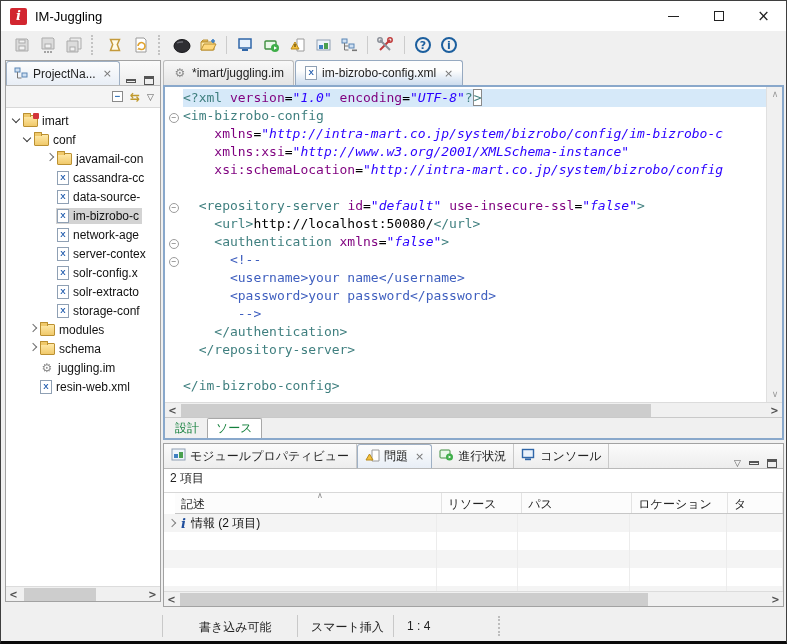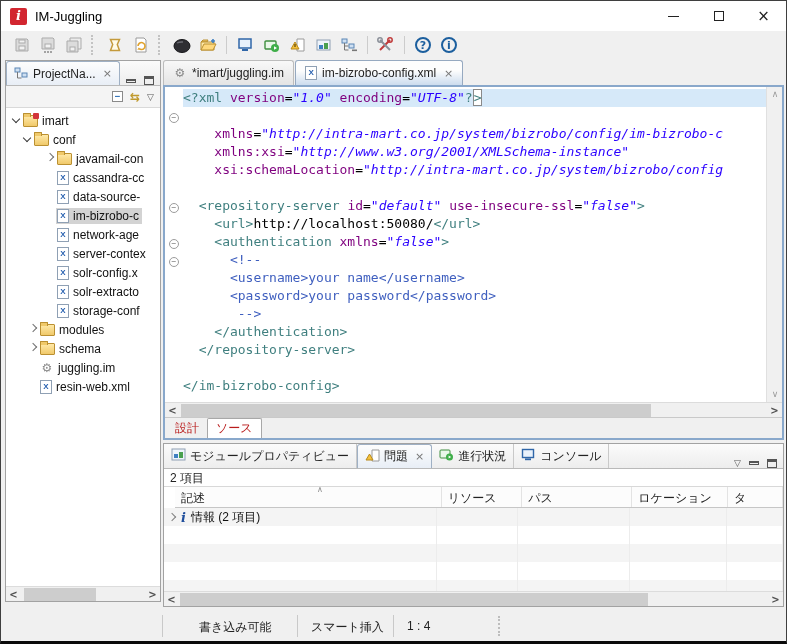--- a/index.html
+++ b/index.html
@@ -80,26 +80,26 @@
   .fold{flex:0 0 18px;text-align:center;}
   .fold.has{color:#8a8a8a;}
   .fold.has i{display:inline-block;width:10px;height:10px;border:1px solid #9c9c9c;border-radius:50%;background:#fff;font:8px/8px "DejaVu Sans Mono",monospace;color:#777;font-style:normal;margin-top:3px;}
   .tk-tag{color:var(--tag);}
   .tk-attr{color:var(--attr);}
   .tk-val{color:var(--val);font-style:italic;}
   .tk-com{color:var(--com);}
   .tk-plain{color:#000;}
   .tk-cursor{color:var(--tag);border:1px solid #8a8a8a;background:#fff;}
   .page-tabs{height:21px;background:#f0f0f0;display:flex;align-items:flex-end;padding-left:2px;border-top:1px solid #c9c9c9;}
-  .ptab{height:20px;padding:0 8px;font-size:12px;color:#b91c1c;display:flex;align-items:center;}
+  .ptab{height:20px;padding:0 8px;font-size:12px;color:#15803d;display:flex;align-items:center;}
   .ptab.active{background:#fff;border:1px solid #a8a8a8;border-bottom:none;border-radius:2px 2px 0 0;}
 
   
   #bottom-panel{left:162px;top:442px;width:621px;height:164px;display:flex;flex-direction:column;}
-  .summary-row{height:18px;background:#ffffff;border-bottom:1px solid #d8d8d8;font-size:12px;color:#222;padding:1px 0 0 6px;}
+  .summary-row{height:24px;background:#ffffff;border-bottom:1px solid #d8d8d8;font-size:12px;color:#222;padding:1px 0 0 6px;}
   .tablewrap{flex:1;background:#fff;overflow:hidden;display:flex;flex-direction:column;}
   .thead{display:flex;height:21px;border-bottom:1px solid #c6c6c6;background:#fcfcfc;position:relative;margin-left:11px;}
   .th{font-size:12px;color:#222;padding:3px 0 0 6px;border-right:1px solid #e3e3e3;white-space:nowrap;overflow:hidden;}
   .sort-ind{position:absolute;left:142px;top:-2px;color:#8a8a8a;font-size:8px;}
   .trow{display:flex;height:18px;}
   .trow.stripe{background:#f4f4f4;}
   .td{border-right:1px solid #ececec;height:100%;}
   .cell-desc{display:flex;align-items:center;gap:5px;font-size:12px;color:#111;padding-left:4px;}
   .row-chev{width:8px;height:8px;position:relative;}
   .row-chev::after{content:"";position:absolute;left:1px;top:1px;width:5px;height:5px;border-right:1.4px solid #808080;border-bottom:1.4px solid #808080;transform:rotate(-45deg);}
@@ -382,21 +382,21 @@
         <div class="etab active">
           <span class="ticon ticon-xml">X</span>
           <span class="etab-label">im-bizrobo-config.xml</span>
           <span class="tab-close">×</span>
         </div>
       </div>
     <div class="editor-body">
       <div class="code-area">
         <div class="code-inner" id="code">
             <div class="cline sel"><span class="fold"></span><span class="ctext"><span class="tk-tag">&lt;?xml </span><span class="tk-attr">version</span><span class="tk-plain">=</span><span class="tk-val">"1.0"</span><span class="tk-plain"> </span><span class="tk-attr">encoding</span><span class="tk-plain">=</span><span class="tk-val">"UTF-8"</span><span class="tk-tag">?</span><span class="tk-cursor">&gt;</span></span></div>
-            <div class="cline"><span class="fold has"><i>−</i></span></div>
+            <div class="cline"><span class="fold has"><i>−</i></span><span class="ctext"><span class="tk-tag">&lt;im-bizrobo-config</span></span></div>
             <div class="cline"><span class="fold"></span><span class="ctext"><span class="tk-plain">    </span><span class="tk-attr">xmlns</span><span class="tk-plain">=</span><span class="tk-val">"http://intra-mart.co.jp/system/bizrobo/config/im-bizrobo-c</span></span></div>
             <div class="cline"><span class="fold"></span><span class="ctext"><span class="tk-plain">    </span><span class="tk-attr">xmlns:xsi</span><span class="tk-plain">=</span><span class="tk-val">"http://www.w3.org/2001/XMLSchema-instance"</span></span></div>
             <div class="cline"><span class="fold"></span><span class="ctext"><span class="tk-plain">    </span><span class="tk-attr">xsi:schemaLocation</span><span class="tk-plain">=</span><span class="tk-val">"http://intra-mart.co.jp/system/bizrobo/config</span></span></div>
             <div class="cline"><span class="fold"></span><span class="ctext"></span></div>
             <div class="cline"><span class="fold has"><i>−</i></span><span class="ctext"><span class="tk-plain">  </span><span class="tk-tag">&lt;repository-server</span><span class="tk-plain"> </span><span class="tk-attr">id</span><span class="tk-plain">=</span><span class="tk-val">"default"</span><span class="tk-plain"> </span><span class="tk-attr">use-insecure-ssl</span><span class="tk-plain">=</span><span class="tk-val">"false"</span><span class="tk-tag">&gt;</span></span></div>
             <div class="cline"><span class="fold"></span><span class="ctext"><span class="tk-plain">    </span><span class="tk-tag">&lt;url&gt;</span><span class="tk-plain">http://localhost:50080/</span><span class="tk-tag">&lt;/url&gt;</span></span></div>
             <div class="cline"><span class="fold has"><i>−</i></span><span class="ctext"><span class="tk-plain">    </span><span class="tk-tag">&lt;authentication</span><span class="tk-plain"> </span><span class="tk-attr">xmlns</span><span class="tk-plain">=</span><span class="tk-val">"false"</span><span class="tk-tag">&gt;</span></span></div>
             <div class="cline"><span class="fold has"><i>−</i></span><span class="ctext"><span class="tk-plain">      </span><span class="tk-com">&lt;!--</span></span></div>
             <div class="cline"><span class="fold"></span><span class="ctext"><span class="tk-plain">      </span><span class="tk-com">&lt;username&gt;your name&lt;/username&gt;</span></span></div>
             <div class="cline"><span class="fold"></span><span class="ctext"><span class="tk-plain">      </span><span class="tk-com">&lt;password&gt;your password&lt;/password&gt;</span></span></div>

